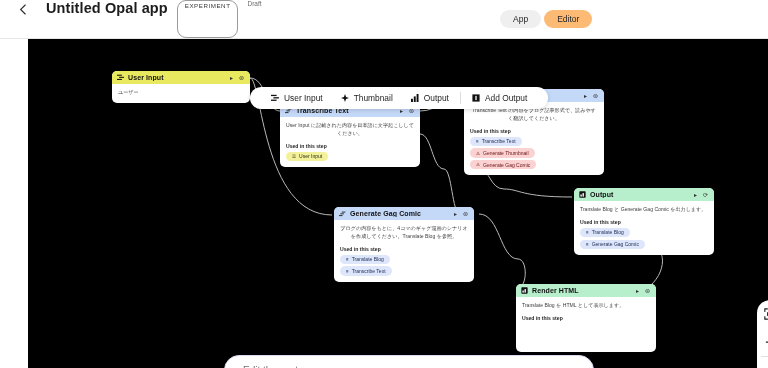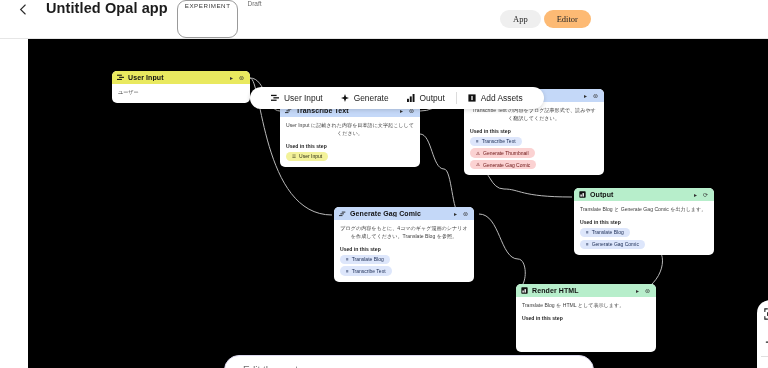--- a/index.html
+++ b/index.html
@@ -29,21 +29,21 @@
     margin-left: 9px; border: 1px solid #9a9a9a; border-radius: 9px;
     padding: 1px 7px 2px; font-size: 6.2px; letter-spacing: .55px;
     color: #3a3a3a; white-space: nowrap; font-weight: 500;
   }
   .draft-label {
     margin-left: 9px; font-size: 6.5px; color: #6d6d6d; white-space: nowrap;
   }
   .seg-wrap {
     position: absolute; left: 500px; top: 10px;
     display: flex; align-items: center; gap: 3px;
-    background: transparent; border-radius: 12px; font-family: Liberation Serif, serif;
+    background: transparent; border-radius: 12px;
   }
   .seg {
     border-radius: 11px; padding: 4px 13px; font-size: 8.5px;
     color: #262626; cursor: pointer; white-space: nowrap; font-weight: 500;
   }
   .seg.inactive { background: #efefef; }
   .seg.active { background: #fdba74; }
 
   .topbar-divider {
     position: absolute; left: 0; top: 38px; width: 768px; height: 1px;
@@ -173,37 +173,37 @@
           <rect x="0" y="1" width="7" height="1.6" fill="#111"></rect>
             <rect x="3" y="4" width="7" height="1.6" fill="#111"></rect>
             <rect x="0" y="7" width="7" height="1.6" fill="#111"></rect>
         </svg>
         <span>User Input</span>
       </div>
       <div class="nt-item">
         <svg width="8" height="8" viewBox="0 0 10 10">
           <path d="M5 0 L6.3 3.7 L10 5 L6.3 6.3 L5 10 L3.7 6.3 L0 5 L3.7 3.7 Z" fill="#111"></path>
         </svg>
-        <span>Generate</span>
+        <span>Thumbnail</span>
       </div>
       <div class="nt-item">
         <svg width="8" height="8" viewBox="0 0 10 10">
           <rect x="0" y="6" width="2.4" height="4" fill="#111"></rect>
             <rect x="3.5" y="3" width="2.4" height="7" fill="#111"></rect>
             <rect x="7" y="0" width="2.4" height="10" fill="#111"></rect>
         </svg>
         <span>Output</span>
       </div>
       <div class="nt-sep"></div>
       <div class="nt-item">
         <svg width="8" height="8" viewBox="0 0 10 10">
           <rect x="0.5" y="0.5" width="9" height="9" fill="#111"></rect>
             <rect x="4.2" y="2.4" width="1.6" height="5.2" fill="#fff"></rect>
         </svg>
-        <span>Add Assets</span>
+        <span>Add Output</span>
       </div>
     </div>
 
     <div class="node" style="left:84px; top:32px; width:138px;">
       <div class="node-head h-yellow">
         <svg width="7" height="7" viewBox="0 0 10 10">
           <rect x="0" y="1" width="7" height="1.5" fill="#111"></rect>
             <rect x="3" y="4" width="7" height="1.5" fill="#111"></rect>
             <rect x="0" y="7" width="7" height="1.5" fill="#111"></rect>
         </svg>

